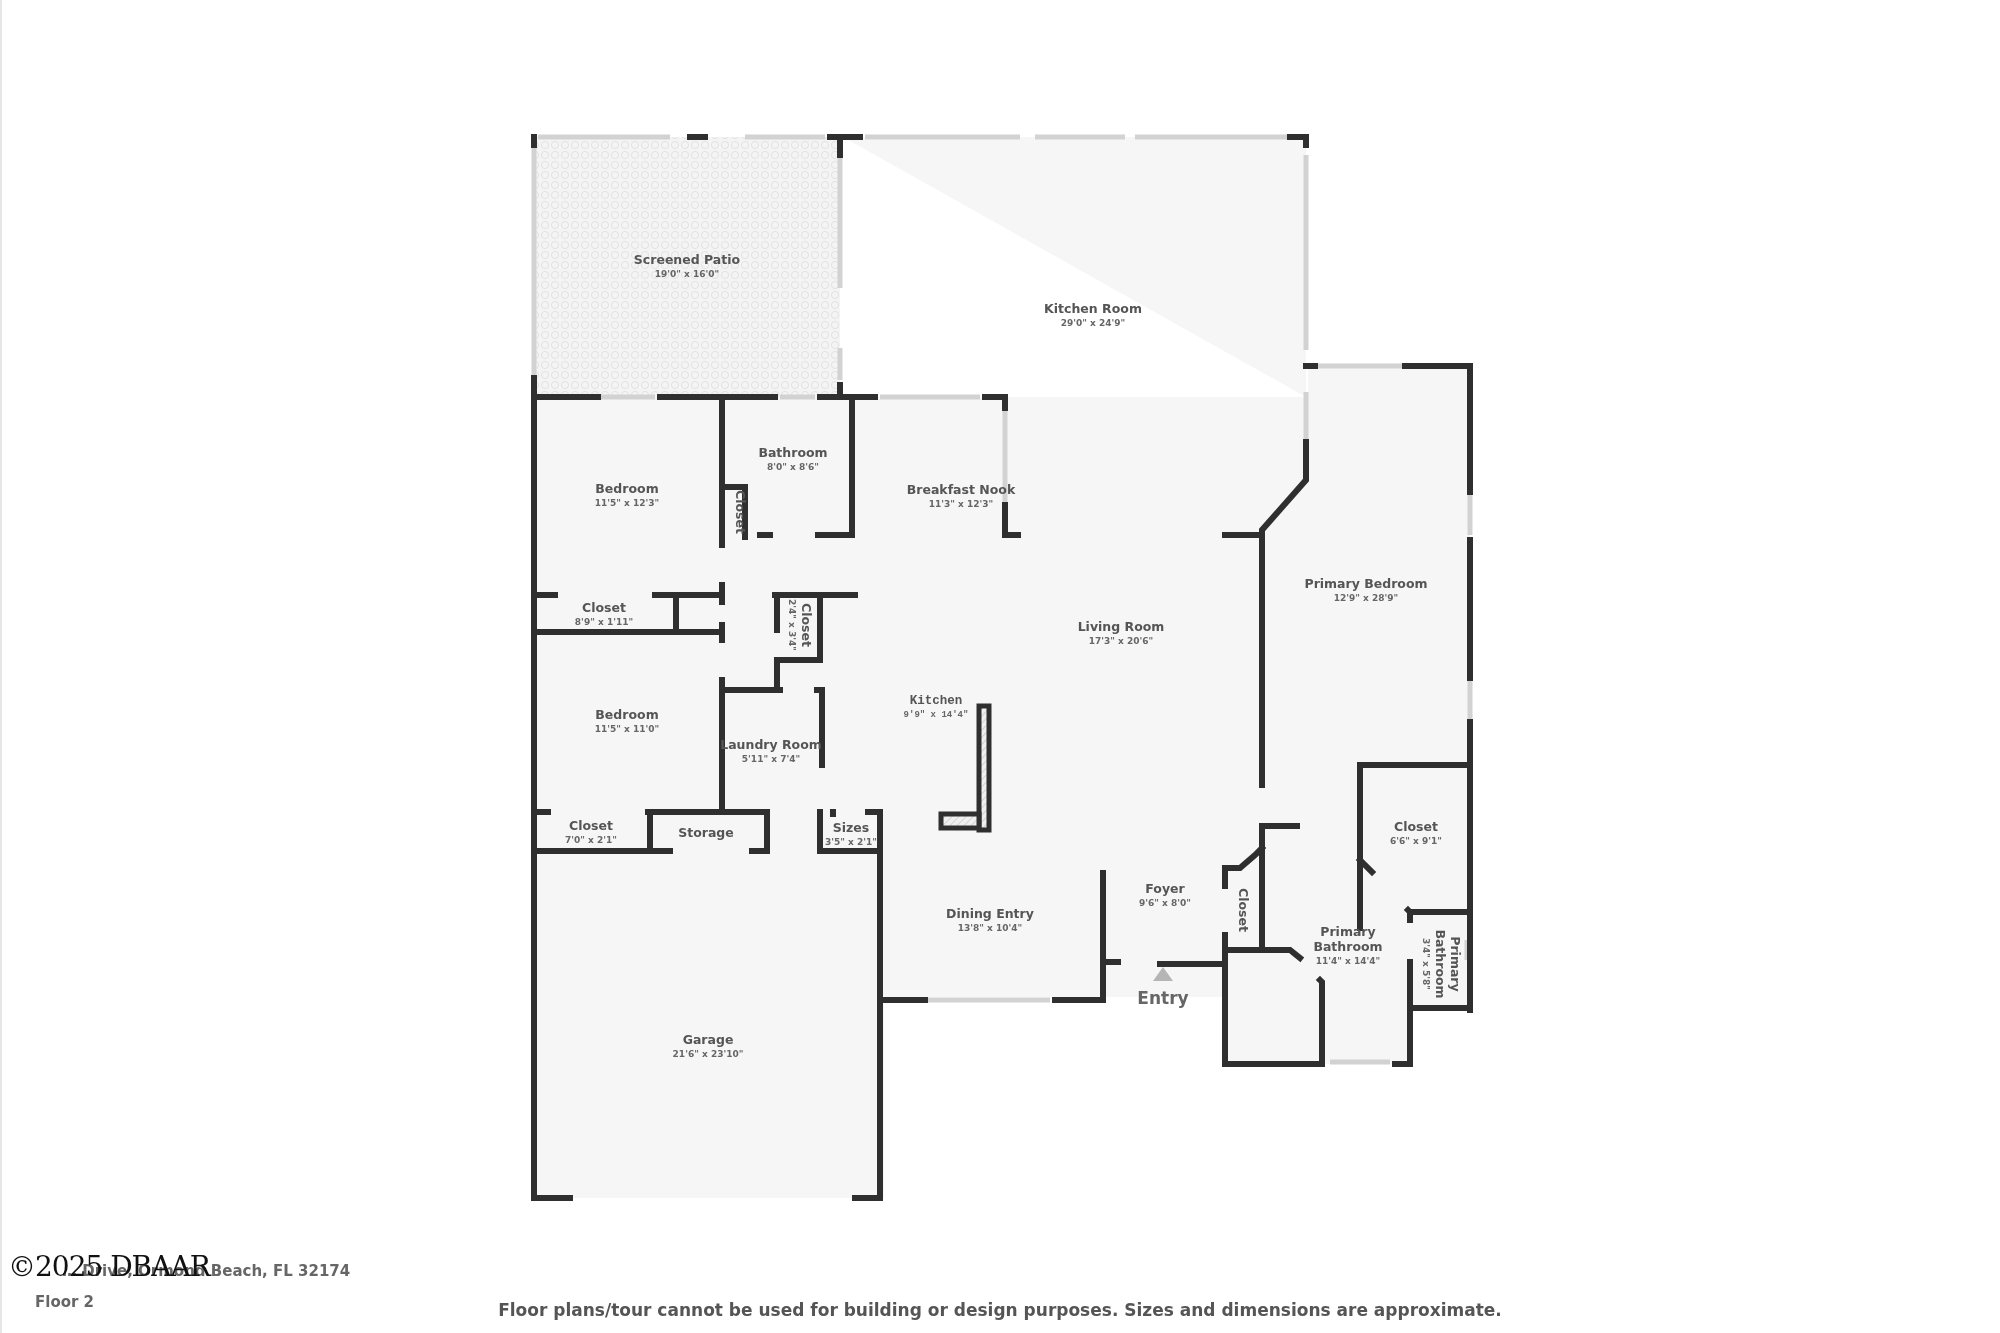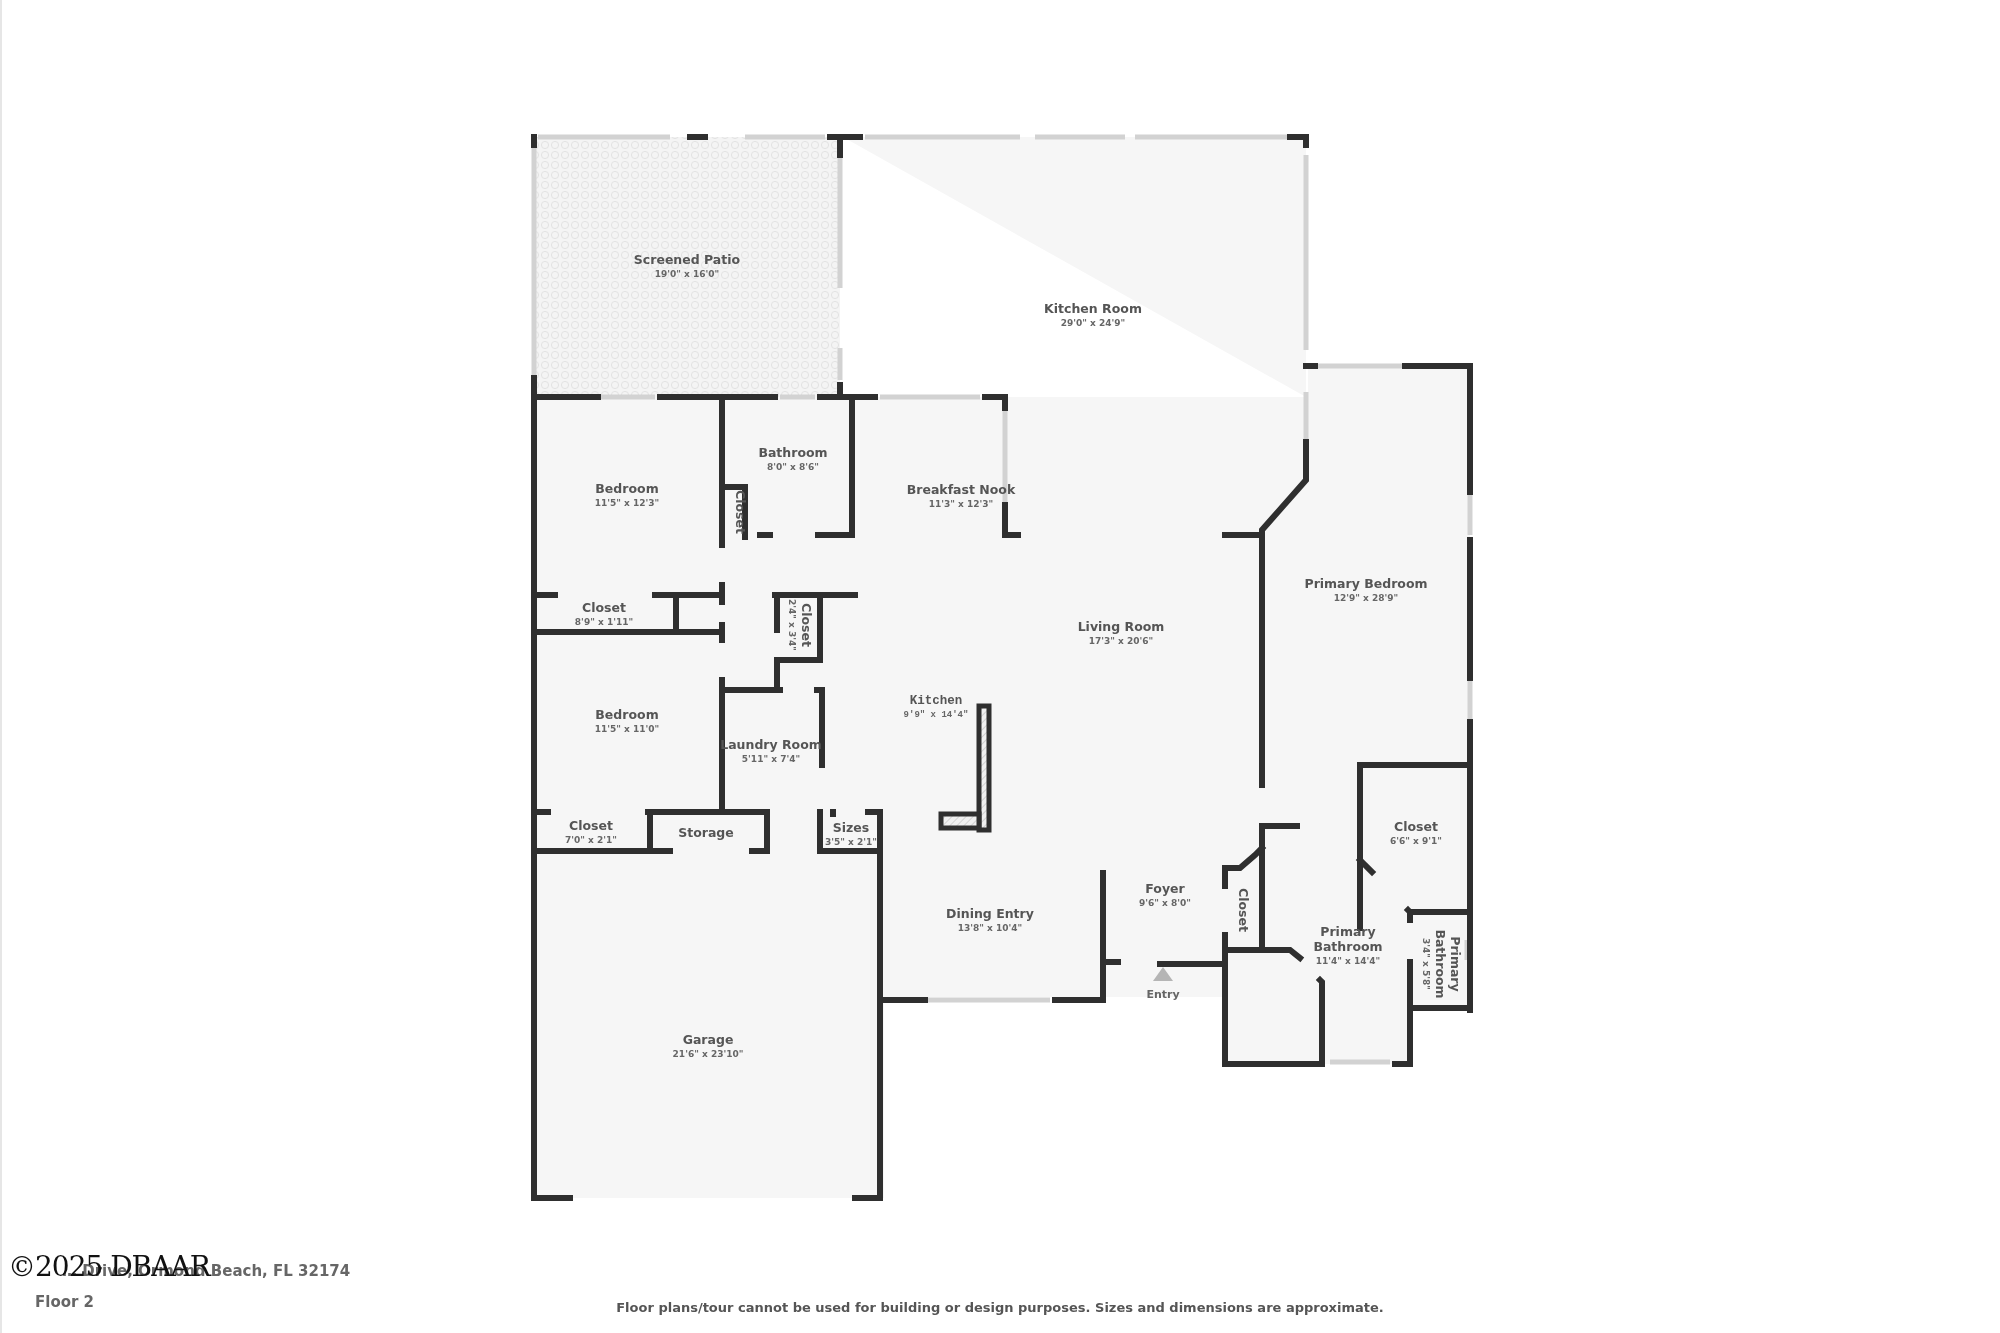--- a/index.html
+++ b/index.html
@@ -6,25 +6,25 @@
   body { width:2000px; height:1333px; position:relative; overflow:hidden; font-family:"DejaVu Sans", sans-serif; }
   #plan { position:absolute; left:0; top:0; width:2000px; height:1333px; }
   .floor { fill:#f6f6f6; }
   .wall { stroke:#2f2f2f; stroke-width:6; fill:none; stroke-linecap:square; }
   .win { stroke:#d2d2d2; stroke-width:5; fill:none; }
   .lbl { position:absolute; transform:translate(-50%,-50%); text-align:center; color:#555; white-space:nowrap; }
   .lbl .n { display:block; font-size:12.5px; font-weight:bold; }
   .lbl .d { display:block; font-size:9px; font-weight:bold; color:#666; margin-top:2px; }
   .rot { transform:translate(-50%,-50%) rotate(90deg); }
   .entry-arrow { position:absolute; width:0; height:0; border-left:10px solid transparent; border-right:10px solid transparent; border-bottom:14px solid #b5b5b5; }
-  .entry-text { position:absolute; font-size:11px; font-weight:bold; color:#666; transform:translateX(-50%); }
+  .entry-text { position:absolute; font-size:17px; font-weight:bold; color:#666; transform:translateX(-50%); }
   .addr { position:absolute; left:62px; top:1262px; font-size:15px; font-weight:bold; color:#666; }
   .floorname { position:absolute; left:35px; top:1293px; font-size:15px; font-weight:bold; color:#666; }
   .watermark { position:absolute; left:8px; top:1250px; font-family:"DejaVu Serif", serif; font-size:28px; color:#111; letter-spacing:-1px; }
-  .disclaimer { position:absolute; left:1000px; top:1300px; transform:translateX(-50%); font-size:13px; font-weight:bold; color:#555; white-space:nowrap; }
+  .disclaimer { position:absolute; left:1000px; top:1300px; transform:translateX(-50%); font-size:17px; font-weight:bold; color:#555; white-space:nowrap; }
   .leftedge { position:absolute; left:0; top:0; width:2px; height:1333px; background:#e6e6e6; }
 </style>
 </head>
 <body>
 
 <div class="leftedge"></div>
 
 <svg id="plan" viewBox="0 0 2000 1333" xmlns="http://www.w3.org/2000/svg">
   <defs>
     <pattern id="pavers" width="10" height="10" patternUnits="userSpaceOnUse">

